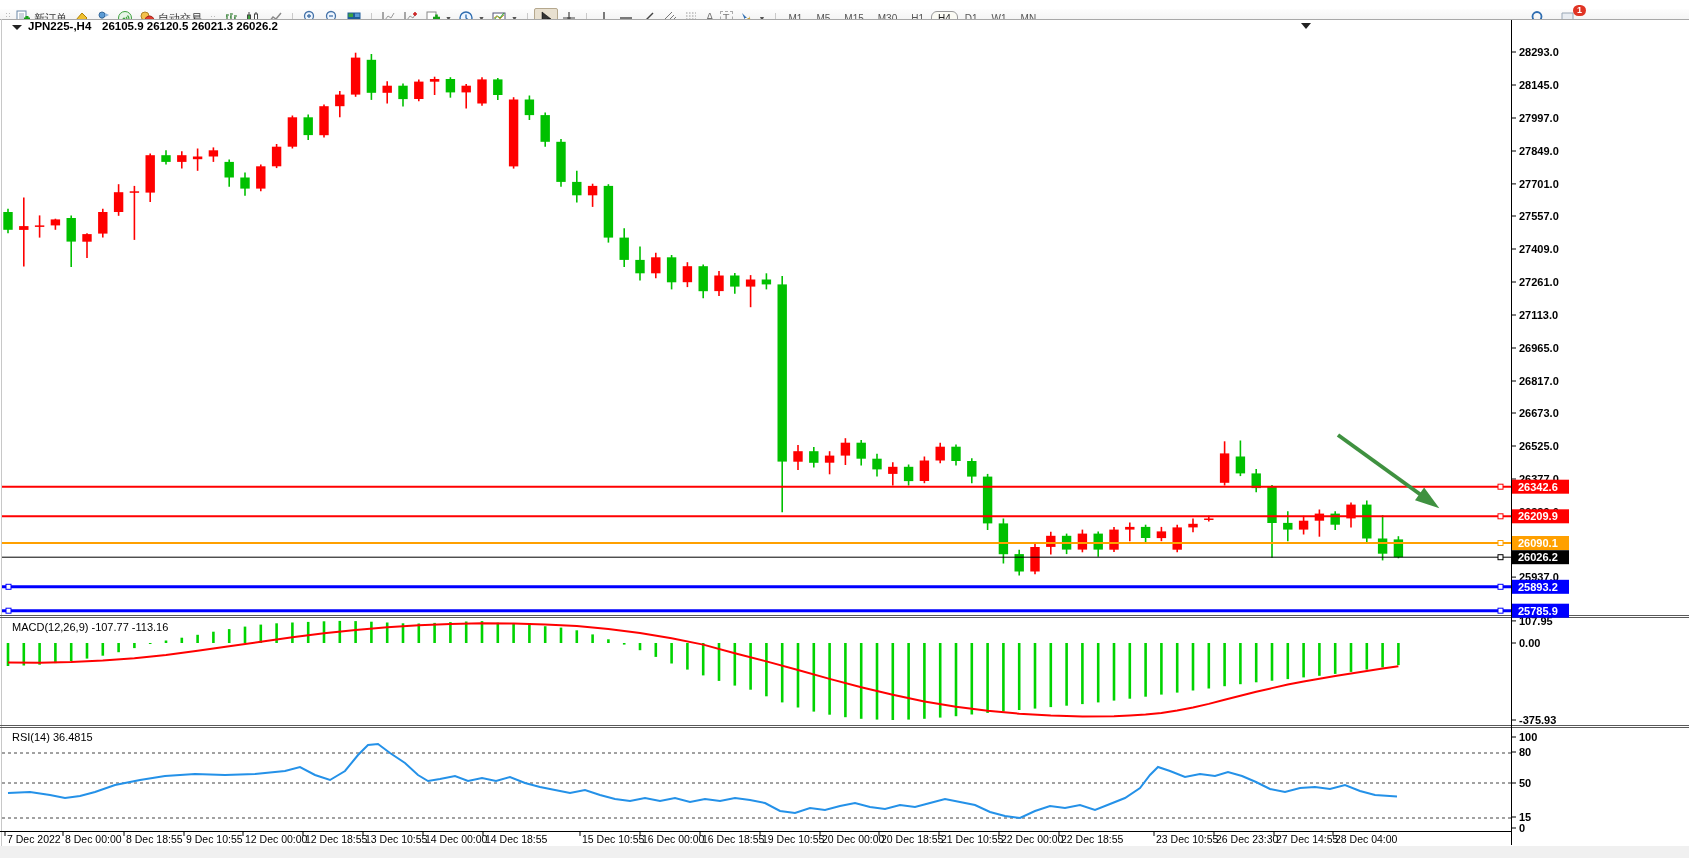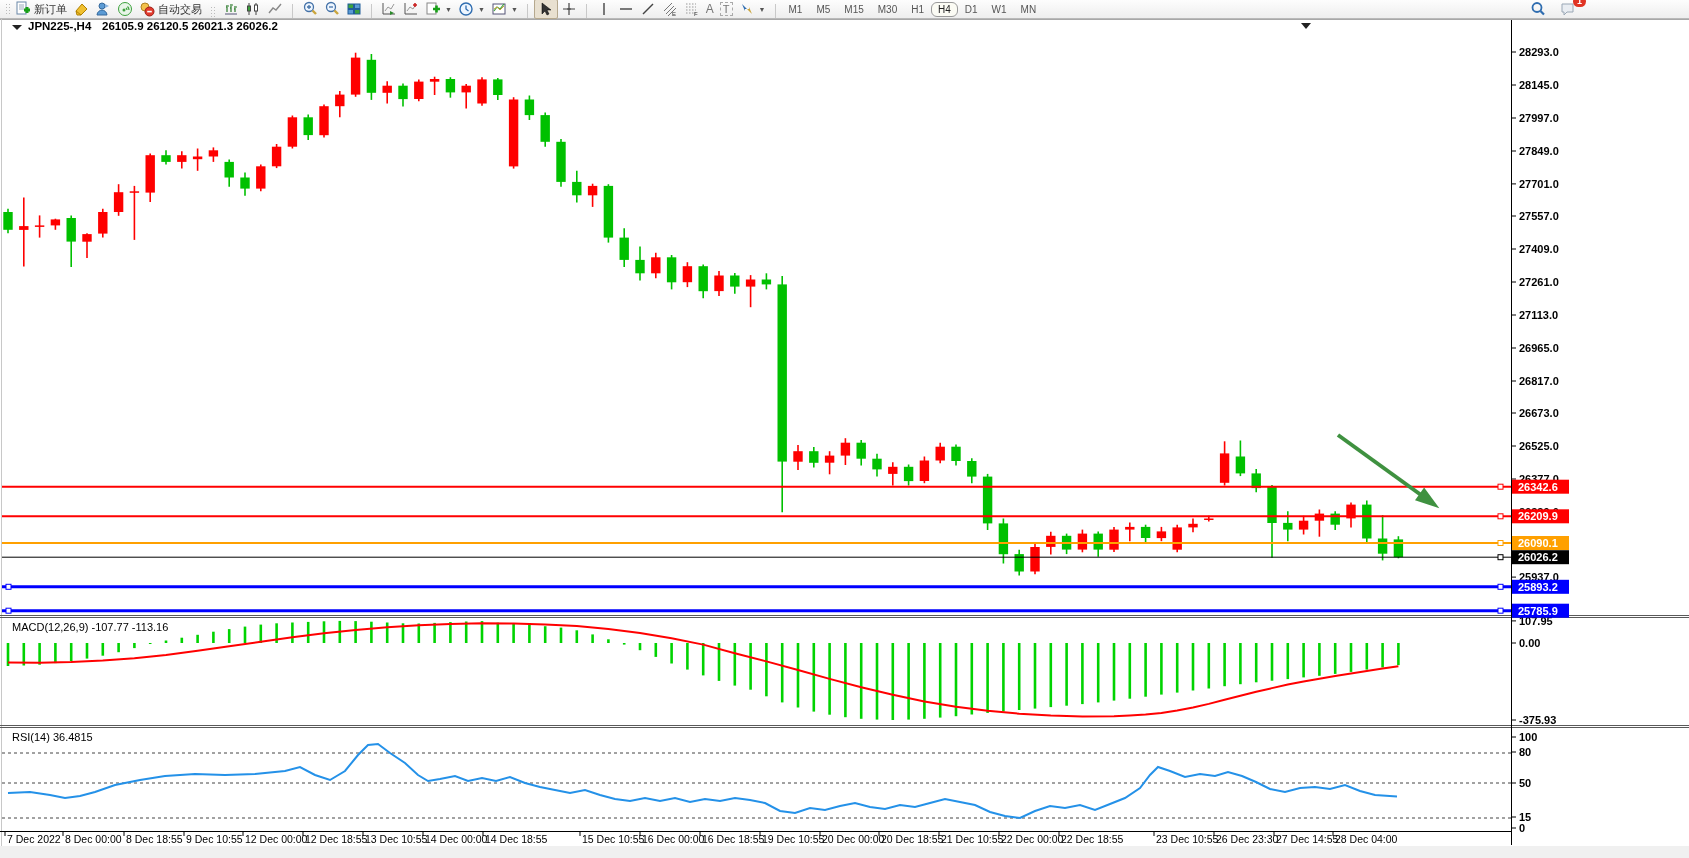--- a/index.html
+++ b/index.html
@@ -1,18 +1,18 @@
 <!DOCTYPE html>
 <html><head>
 <meta charset="utf-8">
 <style>
   html,body{margin:0;padding:0;background:#e8e8e8;font-family:"Liberation Sans","DejaVu Sans",sans-serif;}
   #window{position:relative;width:1689px;height:858px;background:#ffffff;overflow:hidden;}
   
-  #toolbar{position:absolute;left:0;top:0;width:1689px;height:18px;background:linear-gradient(#fdfdfd,#eeeeee);
+  #toolbar{position:absolute;left:0;top:9px;width:1689px;height:18px;background:linear-gradient(#fdfdfd,#eeeeee);
     border-bottom:1px solid #b9b9b9;display:flex;align-items:flex-end;font-size:11px;color:#333;}
   .tgroup{display:flex;align-items:center;height:18px;padding:0 3px;}
   .tgrip{width:5px;height:12px;margin:0 2px;background-image:radial-gradient(#bbb 35%,transparent 40%);background-size:3px 3px;}
   .tbtn{display:flex;align-items:center;gap:3px;padding:1px 3px;border-radius:2px;cursor:default;}
   .tsep{width:1px;height:14px;background:#c9c9c9;margin:0 3px;}
   .caret{font-size:7px;color:#555;margin-left:1px;}
   .tficon{width:16px;height:16px;display:inline-block;}
   .tf{padding:1px 6px;color:#555;font-size:10px;border:1px solid transparent;}
   .tf.active{background:#fbfbf4;border:1px solid #9a9a9a;border-radius:6px;color:#222;}
   #tb-right{margin-left:auto;display:flex;align-items:center;gap:8px;padding-right:110px;}

